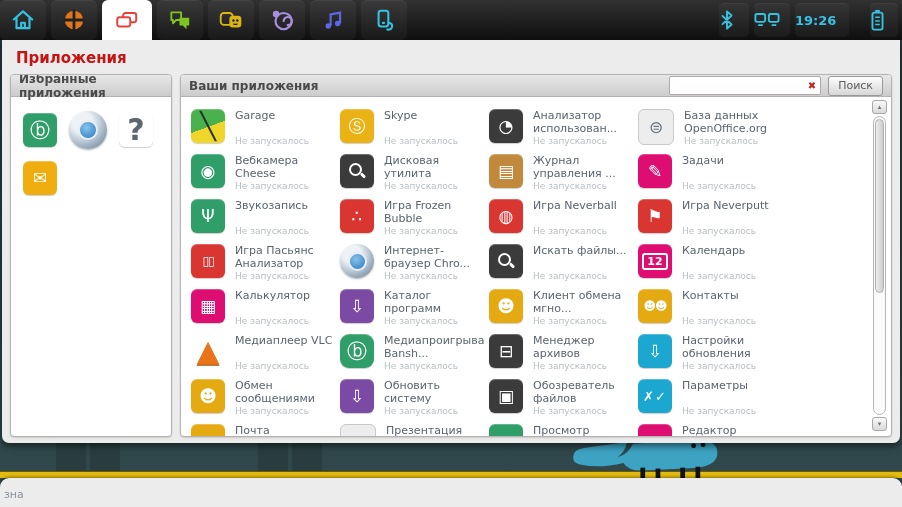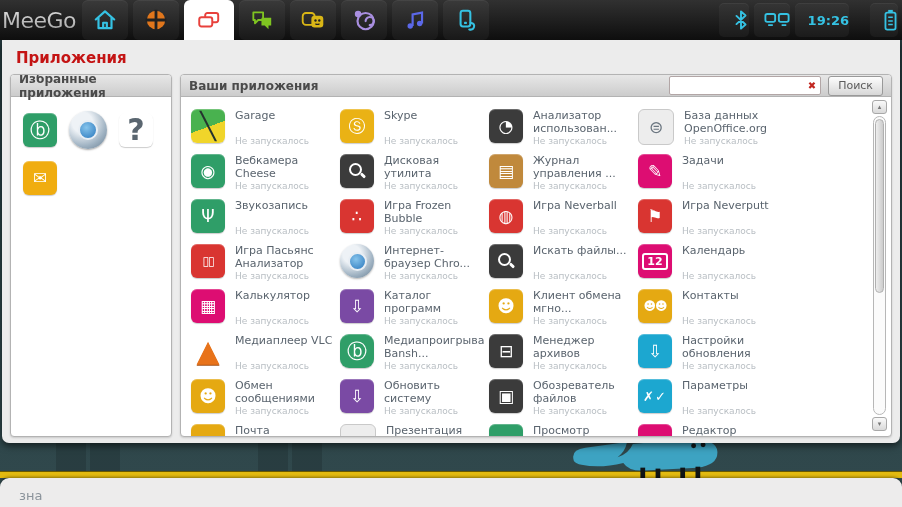--- a/index.html
+++ b/index.html
@@ -13,21 +13,21 @@
     background:linear-gradient(#3f3f3f,#151515);margin-right:4px;
     font-size:22px;letter-spacing:-.5px;color:transparent;
     background-image:linear-gradient(#f2f2f2,#8f8f8f);-webkit-background-clip:text;background-clip:text;}
   .tabs{display:flex;height:40px;}
   .tab{width:46px;height:40px;margin-right:5px;border-radius:6px;display:flex;align-items:center;justify-content:center;
     background:linear-gradient(#3a3a3a,#181818);box-shadow:inset 0 1px 0 rgba(255,255,255,.06);cursor:pointer;}
   .tab.active{width:50px;background:#fff;border-radius:6px 6px 0 0;box-shadow:none;}
   .ticon{display:flex;align-items:center;justify-content:center;}
   .statusbar{margin-left:auto;display:flex;align-items:center;gap:5px;padding-right:4px;height:40px;}
   .stile{height:34px;border-radius:5px;background:linear-gradient(#353535,#1b1b1b);
-    display:flex;align-items:center;justify-content:flex-end;box-shadow:inset 0 1px 0 rgba(255,255,255,.05);cursor:pointer;}
+    display:flex;align-items:center;justify-content:flex-start;box-shadow:inset 0 1px 0 rgba(255,255,255,.05);cursor:pointer;}
   .stile.bt{width:30px;} .stile.mon{width:36px;} .stile.time{width:54px;} .stile.batt{width:28px;margin-left:16px;}
   .time span{font-size:13px;font-weight:bold;color:#35c2e3;}
   
   .mainpanel{position:absolute;top:40px;left:2px;right:2px;height:403px;background:#ececec;
     border-radius:0 0 7px 7px;box-shadow:0 3px 7px rgba(0,0,0,.55);z-index:20;}
   .ptitle{padding:9px 8px 7px 14px;font-size:15px;font-weight:bold;color:#c41414;}
   .panels{display:flex;gap:8px;margin:0 8px;height:363px;}
   .panel{background:#fff;border:1px solid #b3b3b3;border-radius:4px;overflow:hidden;position:relative;
     box-shadow:0 1px 2px rgba(0,0,0,.15);}
   .panel.left{width:160px;flex:none;}
@@ -92,29 +92,28 @@
   .sb-track{position:absolute;top:16px;bottom:16px;left:1px;width:13px;box-sizing:border-box;
     background:#fbfbfb;border:1px solid #b7b7b7;border-radius:7px;}
   .sb-thumb{position:absolute;top:2px;height:58%;left:1px;right:1px;border-radius:6px;
     background:linear-gradient(90deg,#eee,#ccc);border:1px solid #b0b0b0;cursor:grab;}
   
   .arch{position:absolute;width:30px;height:58px;border-radius:15px 15px 0 0;background:rgba(0,0,0,.14);bottom:33px;z-index:1;}
   .bird{position:absolute;left:572px;top:436px;z-index:5;}
   .yellowline{position:absolute;left:0;right:0;bottom:29px;height:6px;background:#e3ba10;border-top:1px solid #6b5a00;z-index:4;}
   .bottombar{position:absolute;left:0;right:0;bottom:0;height:29px;background:#edecec;
     border-radius:9px 9px 0 0;box-shadow:0 -1px 3px rgba(0,0,0,.4);z-index:10;}
-  .bstat{position:absolute;left:19px;top:10px;font-size:13px;color:#8b939b;}
+  .bstat{position:absolute;left:4px;top:10px;font-size:11px;color:#8b939b;}
 </style>
 </head>
 <body>
 
 <div class="screen">
 
   <div class="topbar">
-    <div class="logo">MeeGo</div>
     <div class="tabs">
         <div class="tab">
           <span class="ticon">
             <svg width="26" height="26" viewBox="0 0 24 24">
               <path d="M3.5 11.5 12 4l8.5 7.5M6 10v9.5h12V10M10.3 19.2v-4.7h3.4v4.7" fill="none" stroke="#35c2e3" stroke-width="2" stroke-linejoin="round" stroke-linecap="round"></path>
             </svg>
           </span>
         </div>
         <div class="tab">
           <span class="ticon">

